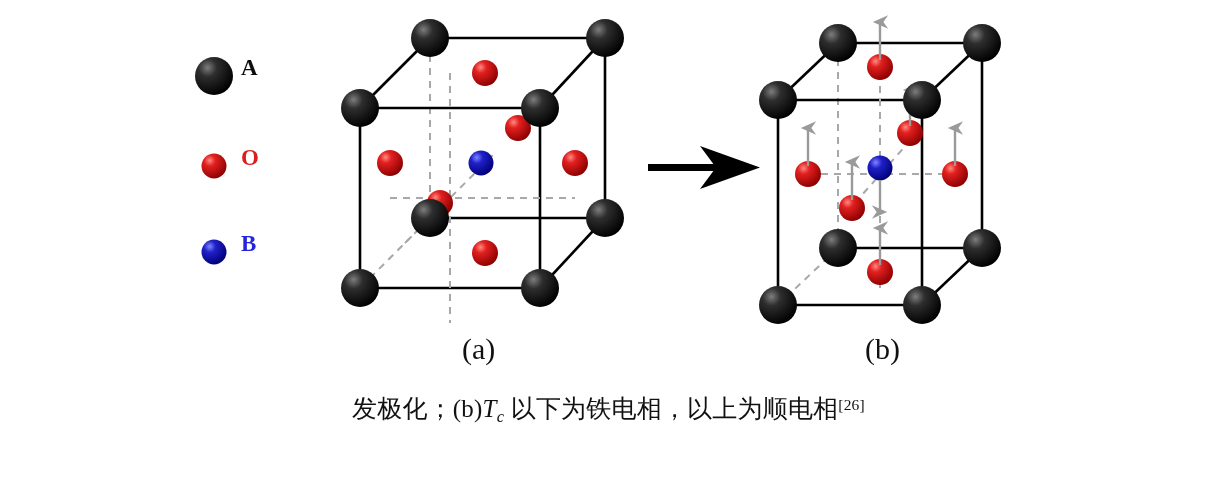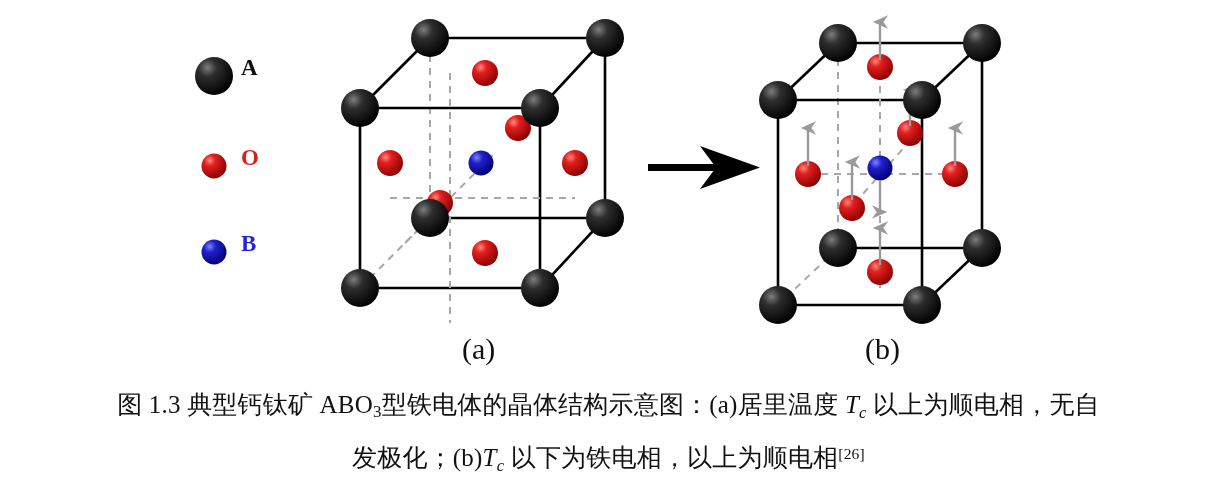--- a/index.html
+++ b/index.html
@@ -239,17 +239,16 @@
     <div class="legend-row r2">
       <span style="width:30px;display:inline-block"></span>
       <span class="legend-label c-B">B</span>
     </div>
   </div>
 
   <div class="sublabel a">(a)</div>
   <div class="sublabel b">(b)</div>
 
   <div class="caption">
-    <span class="ln"><span>图 1.3  典型钙钛矿 ABO</span><span class="sub3">3</span><span>型铁电体的晶体结构示意图：(a)居里温度 </span><span class="em">T</span><sub>c</sub><span> 以上为顺电相，无自</span></span>
     <span class="ln"><span>发极化；(b)</span><span class="em">T</span><sub>c</sub><span> 以下为铁电相，以上为顺电相</span><sup>[26]</sup></span>
   </div>
 
 </div>
 
 </body></html>

